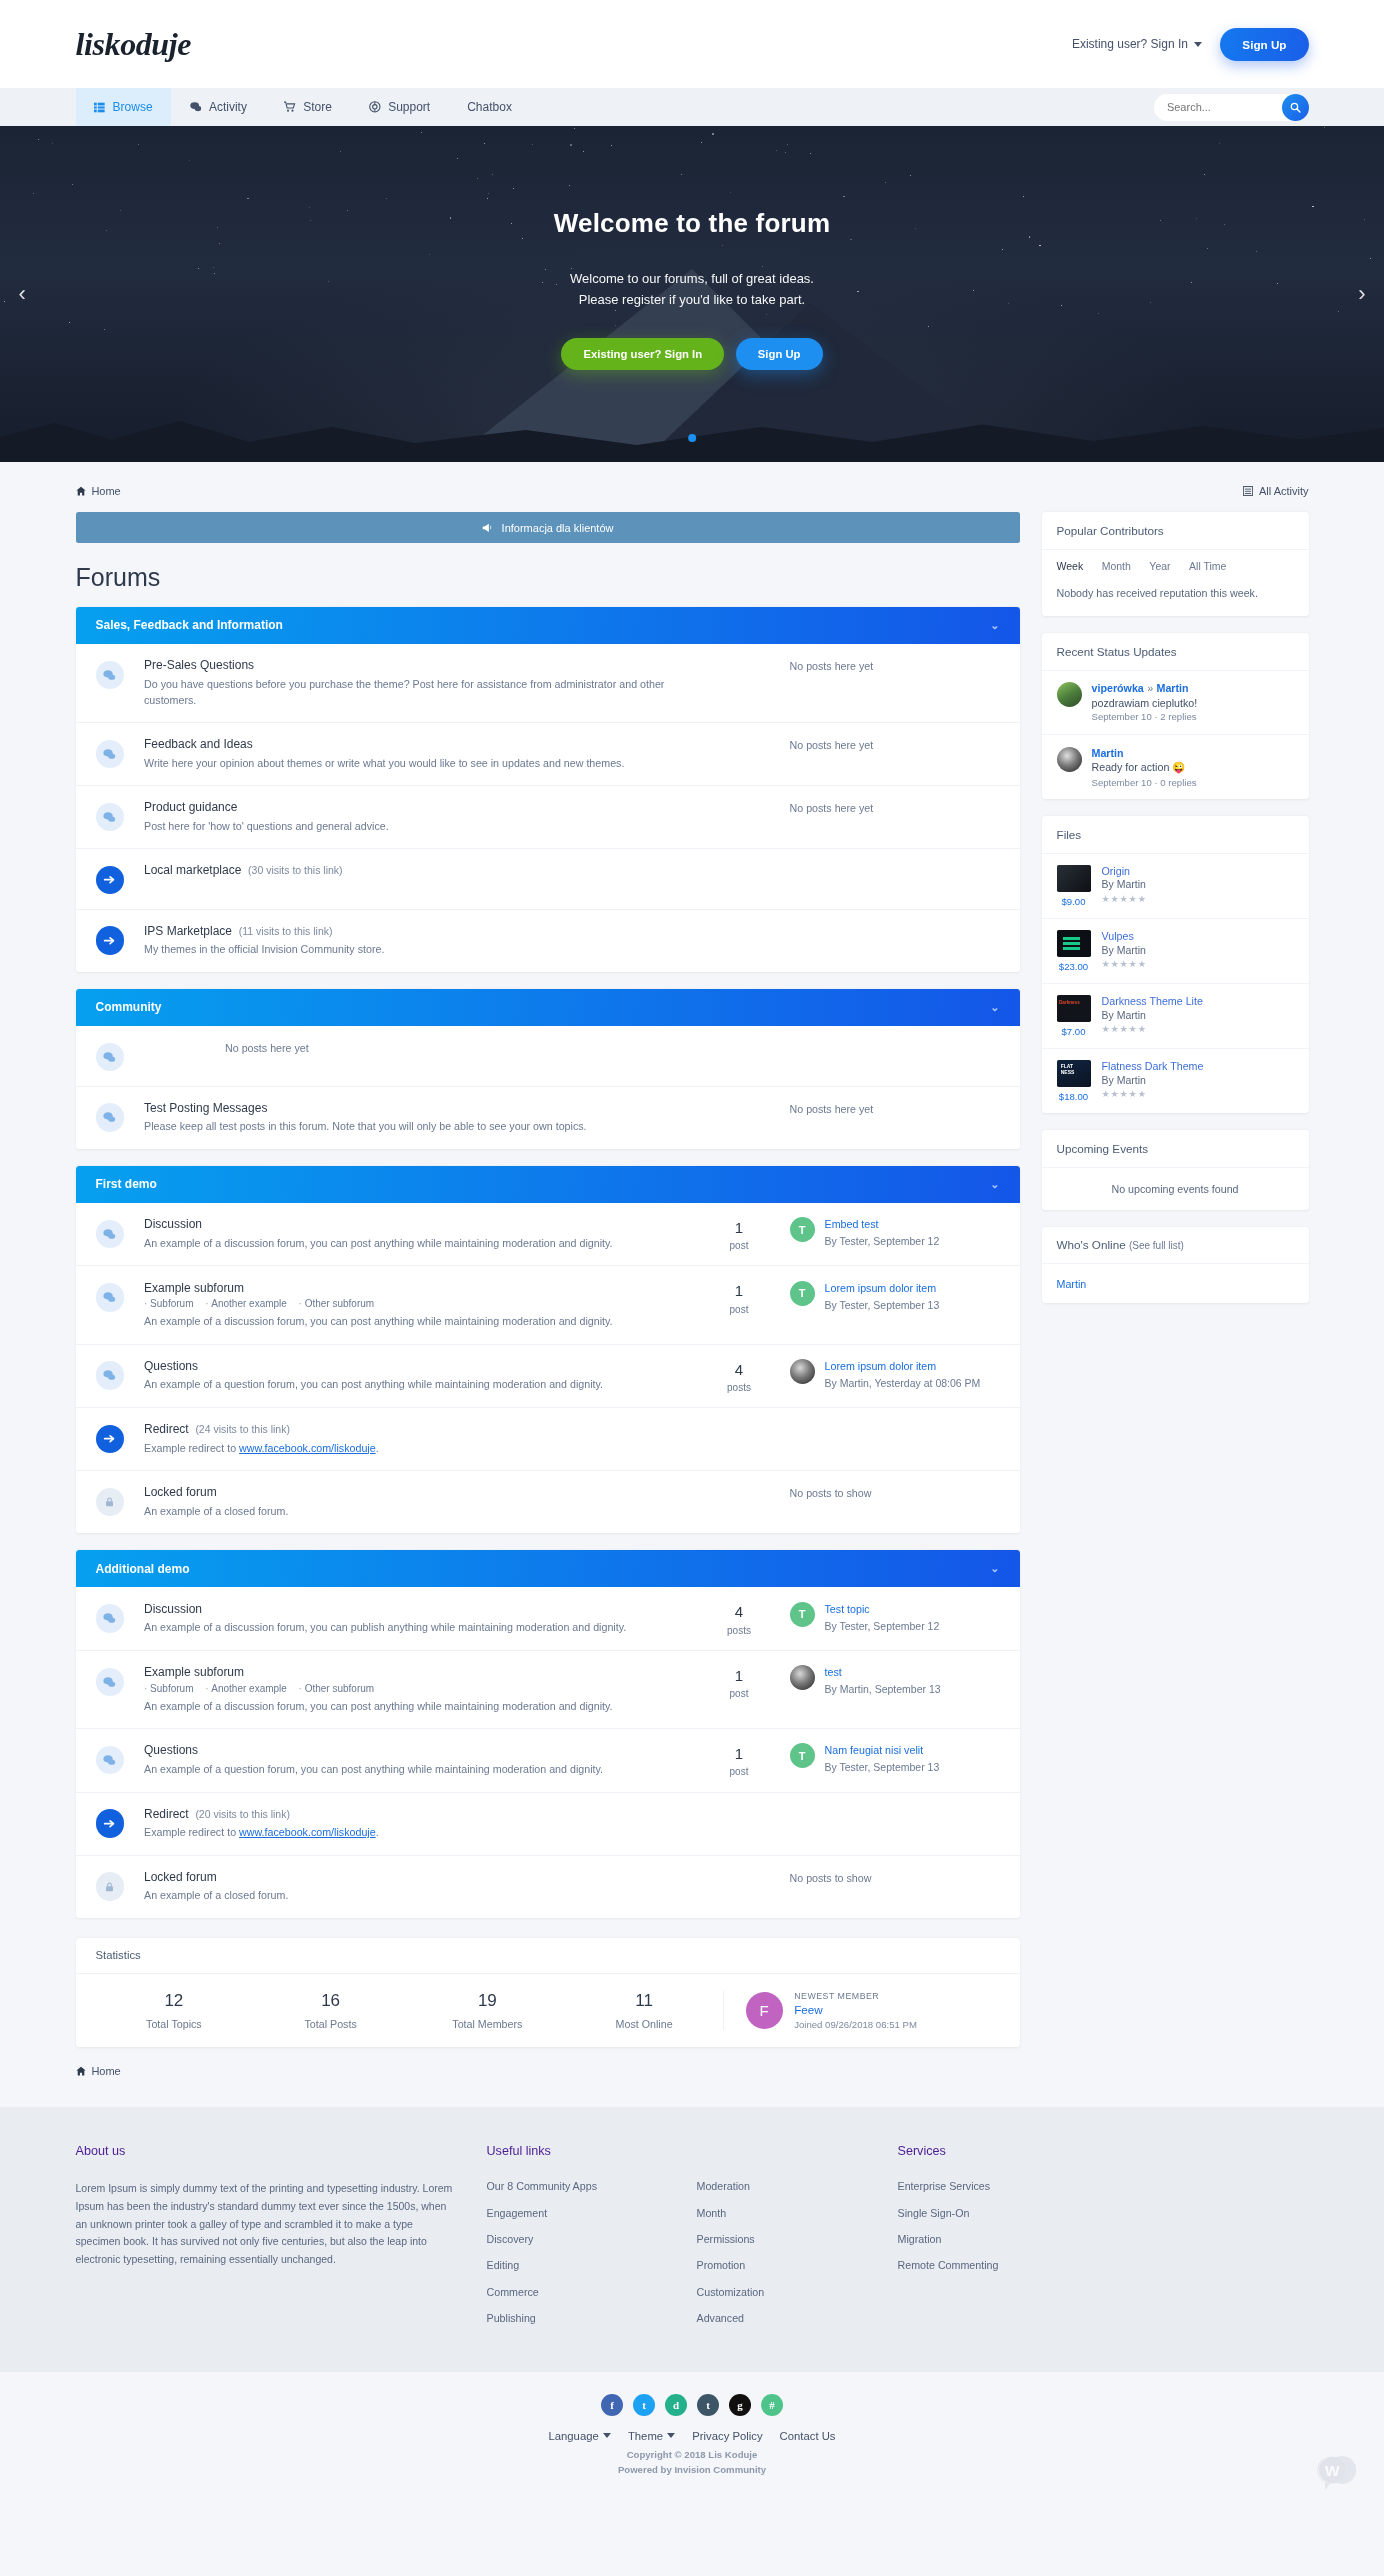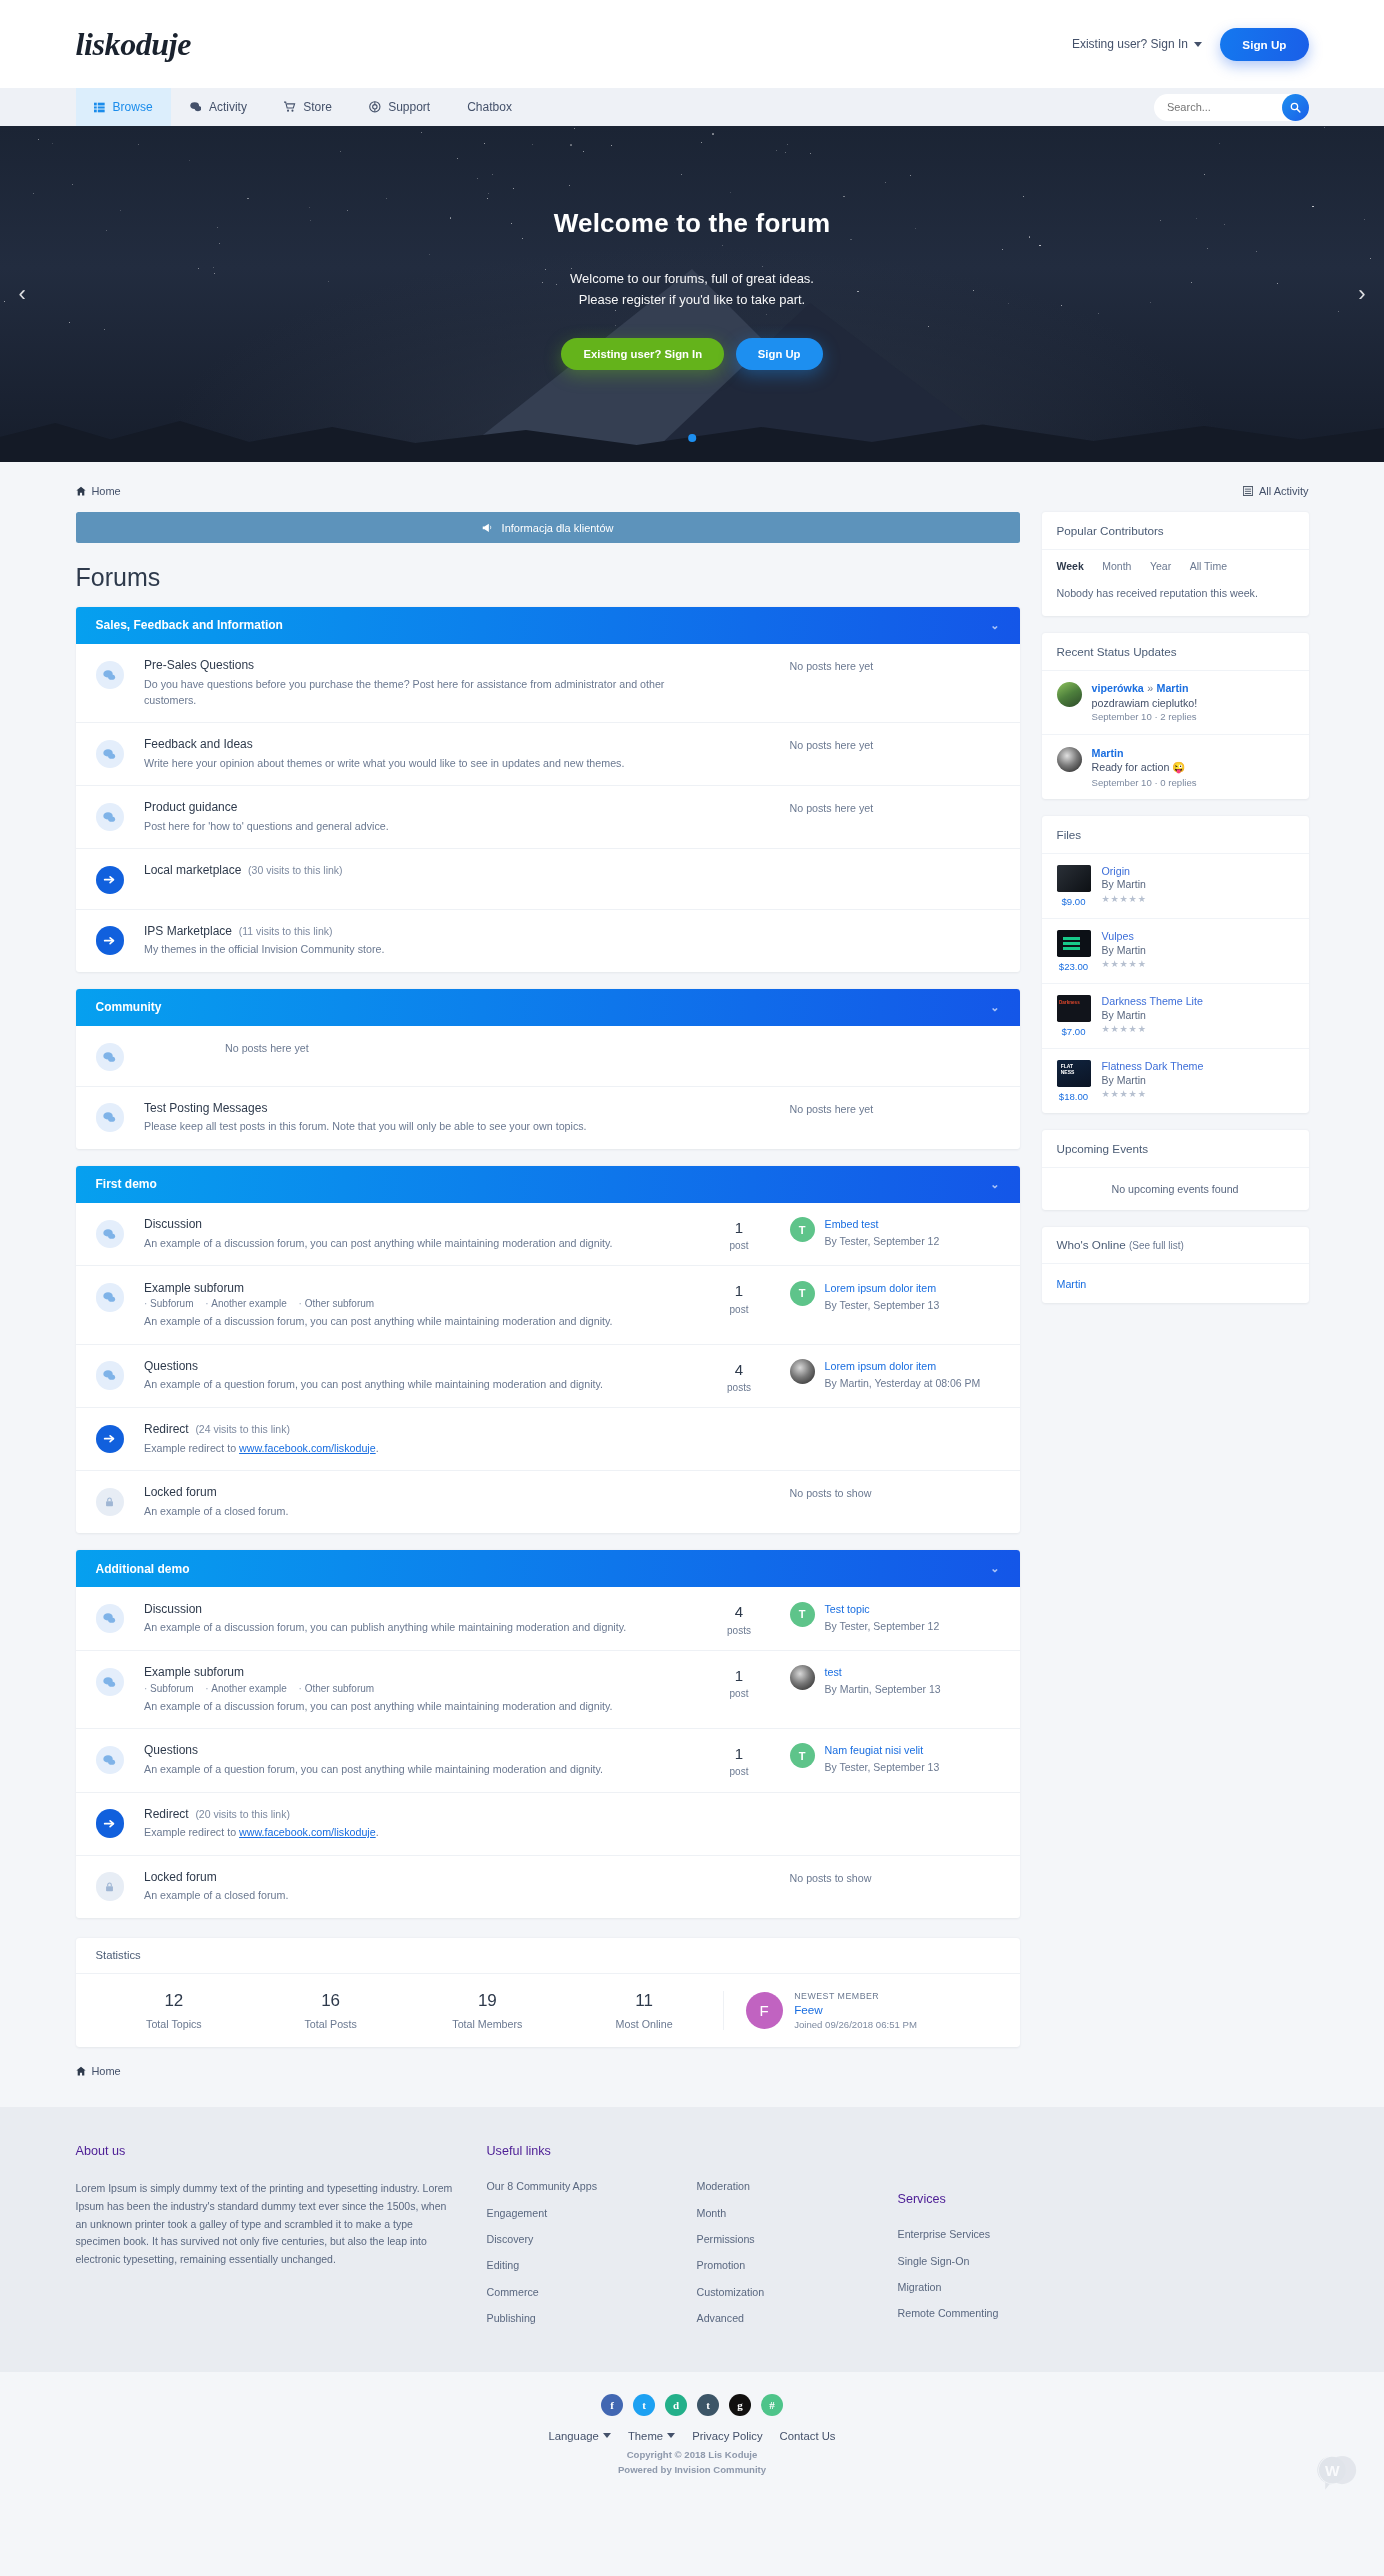--- a/index.html
+++ b/index.html
@@ -189,21 +189,21 @@
   .newest .lbl { font-size: 8.8px; letter-spacing: 0.5px; color: #6b7991; text-transform: uppercase; }
   .newest .nm { font-size: 11.7px; color: #1a6ee0; margin: 2.5px 0; cursor: pointer; }
   .newest .jn { font-size: 9.6px; color: #7d8aa0; }
 
   
   .widget { background: #fff; border-radius: 3.4px; box-shadow: 0 0.8px 2.5px rgba(30,40,60,.07); margin-bottom: 17px; overflow: hidden; }
   .w-head { padding: 11.7px 15px; font-size: 11.7px; color: #4b5c75; border-bottom: 0.8px solid #f0f3f7; }
   .w-head small { font-size: 10px; color: #6b7991; }
   .pc-tabs { display: flex; gap: 18.5px; padding: 10px 15px 0; }
   .pc-tab { font-size: 10.5px; color: #6b7991; cursor: pointer; }
-  .pc-tab.active { color: #2e3a4c; font-weight: bold; }
+  .pc-tab.active { color: #2e3a4c; font-weight: normal; }
   .pc-empty { font-size: 10.7px; color: #5a6880; line-height: 16px; padding: 13.4px 15px 15px; }
 
   .su { display: flex; gap: 10px; padding: 11.7px 15px; border-bottom: 0.8px solid #f0f3f7; }
   .su:last-child { border-bottom: none; }
   .su .av { width: 25px; height: 25px; border-radius: 50%; flex: 0 0 25px; }
   .su .av.a1 { background: linear-gradient(150deg,#8fc45e 0%, #4d7f3c 50%, #2d4a2a 100%); }
   .su .av.a2 { background: radial-gradient(circle at 40% 35%, #e0e0e0 0%, #7a7a7a 45%, #1c1c1c 100%); }
   .su .nm { font-size: 10.7px; font-weight: bold; color: #1a6ee0; }
   .su .nm .arrow { color: #6b7991; font-weight: normal; margin: 0 3.4px; }
   .su .msg { font-size: 10.7px; color: #44516a; margin: 2.5px 0; }
@@ -226,21 +226,21 @@
   .file .stars { color: #b6c0d0; font-size: 9.2px; letter-spacing: 0.8px; }
   .w-empty { font-size: 10.7px; color: #5a6880; text-align: center; padding: 15px; }
   .w-link { font-size: 10.7px; color: #1a6ee0; padding: 13.4px 15px; cursor: pointer; }
 
   
   .footer-top { background: #e9ecf1; padding: 37px 0 34px; margin-top: 25px; }
   .footer-cols { display: flex; }
   .fc-about { width: 411px; padding-right: 34px; }
   .fc-links { width: 210px; }
   .fc-links2 { width: 201px; }
-  .fc-serv { width: 252px; margin-top: 48px; }
+  .fc-serv { width: 252px; }
   .fc-h { font-size: 12.6px; color: #4c1d95; margin-bottom: 22px; }
   .fc-p { font-size: 10.5px; line-height: 17.6px; color: #5a6880; }
   .fc-ul { list-style: none; }
   .fc-ul li { font-size: 10.7px; color: #5a6880; margin-bottom: 14.3px; cursor: pointer; }
 
   .footer-bot { background: #f4f6f9; padding: 22px 0 28.5px; text-align: center; position: relative; }
   .socials { display: flex; justify-content: center; gap: 10px; margin-bottom: 13.4px; }
   .soc {
     width: 22px; height: 22px; border-radius: 50%; color: #fff;
     display: flex; align-items: center; justify-content: center;

